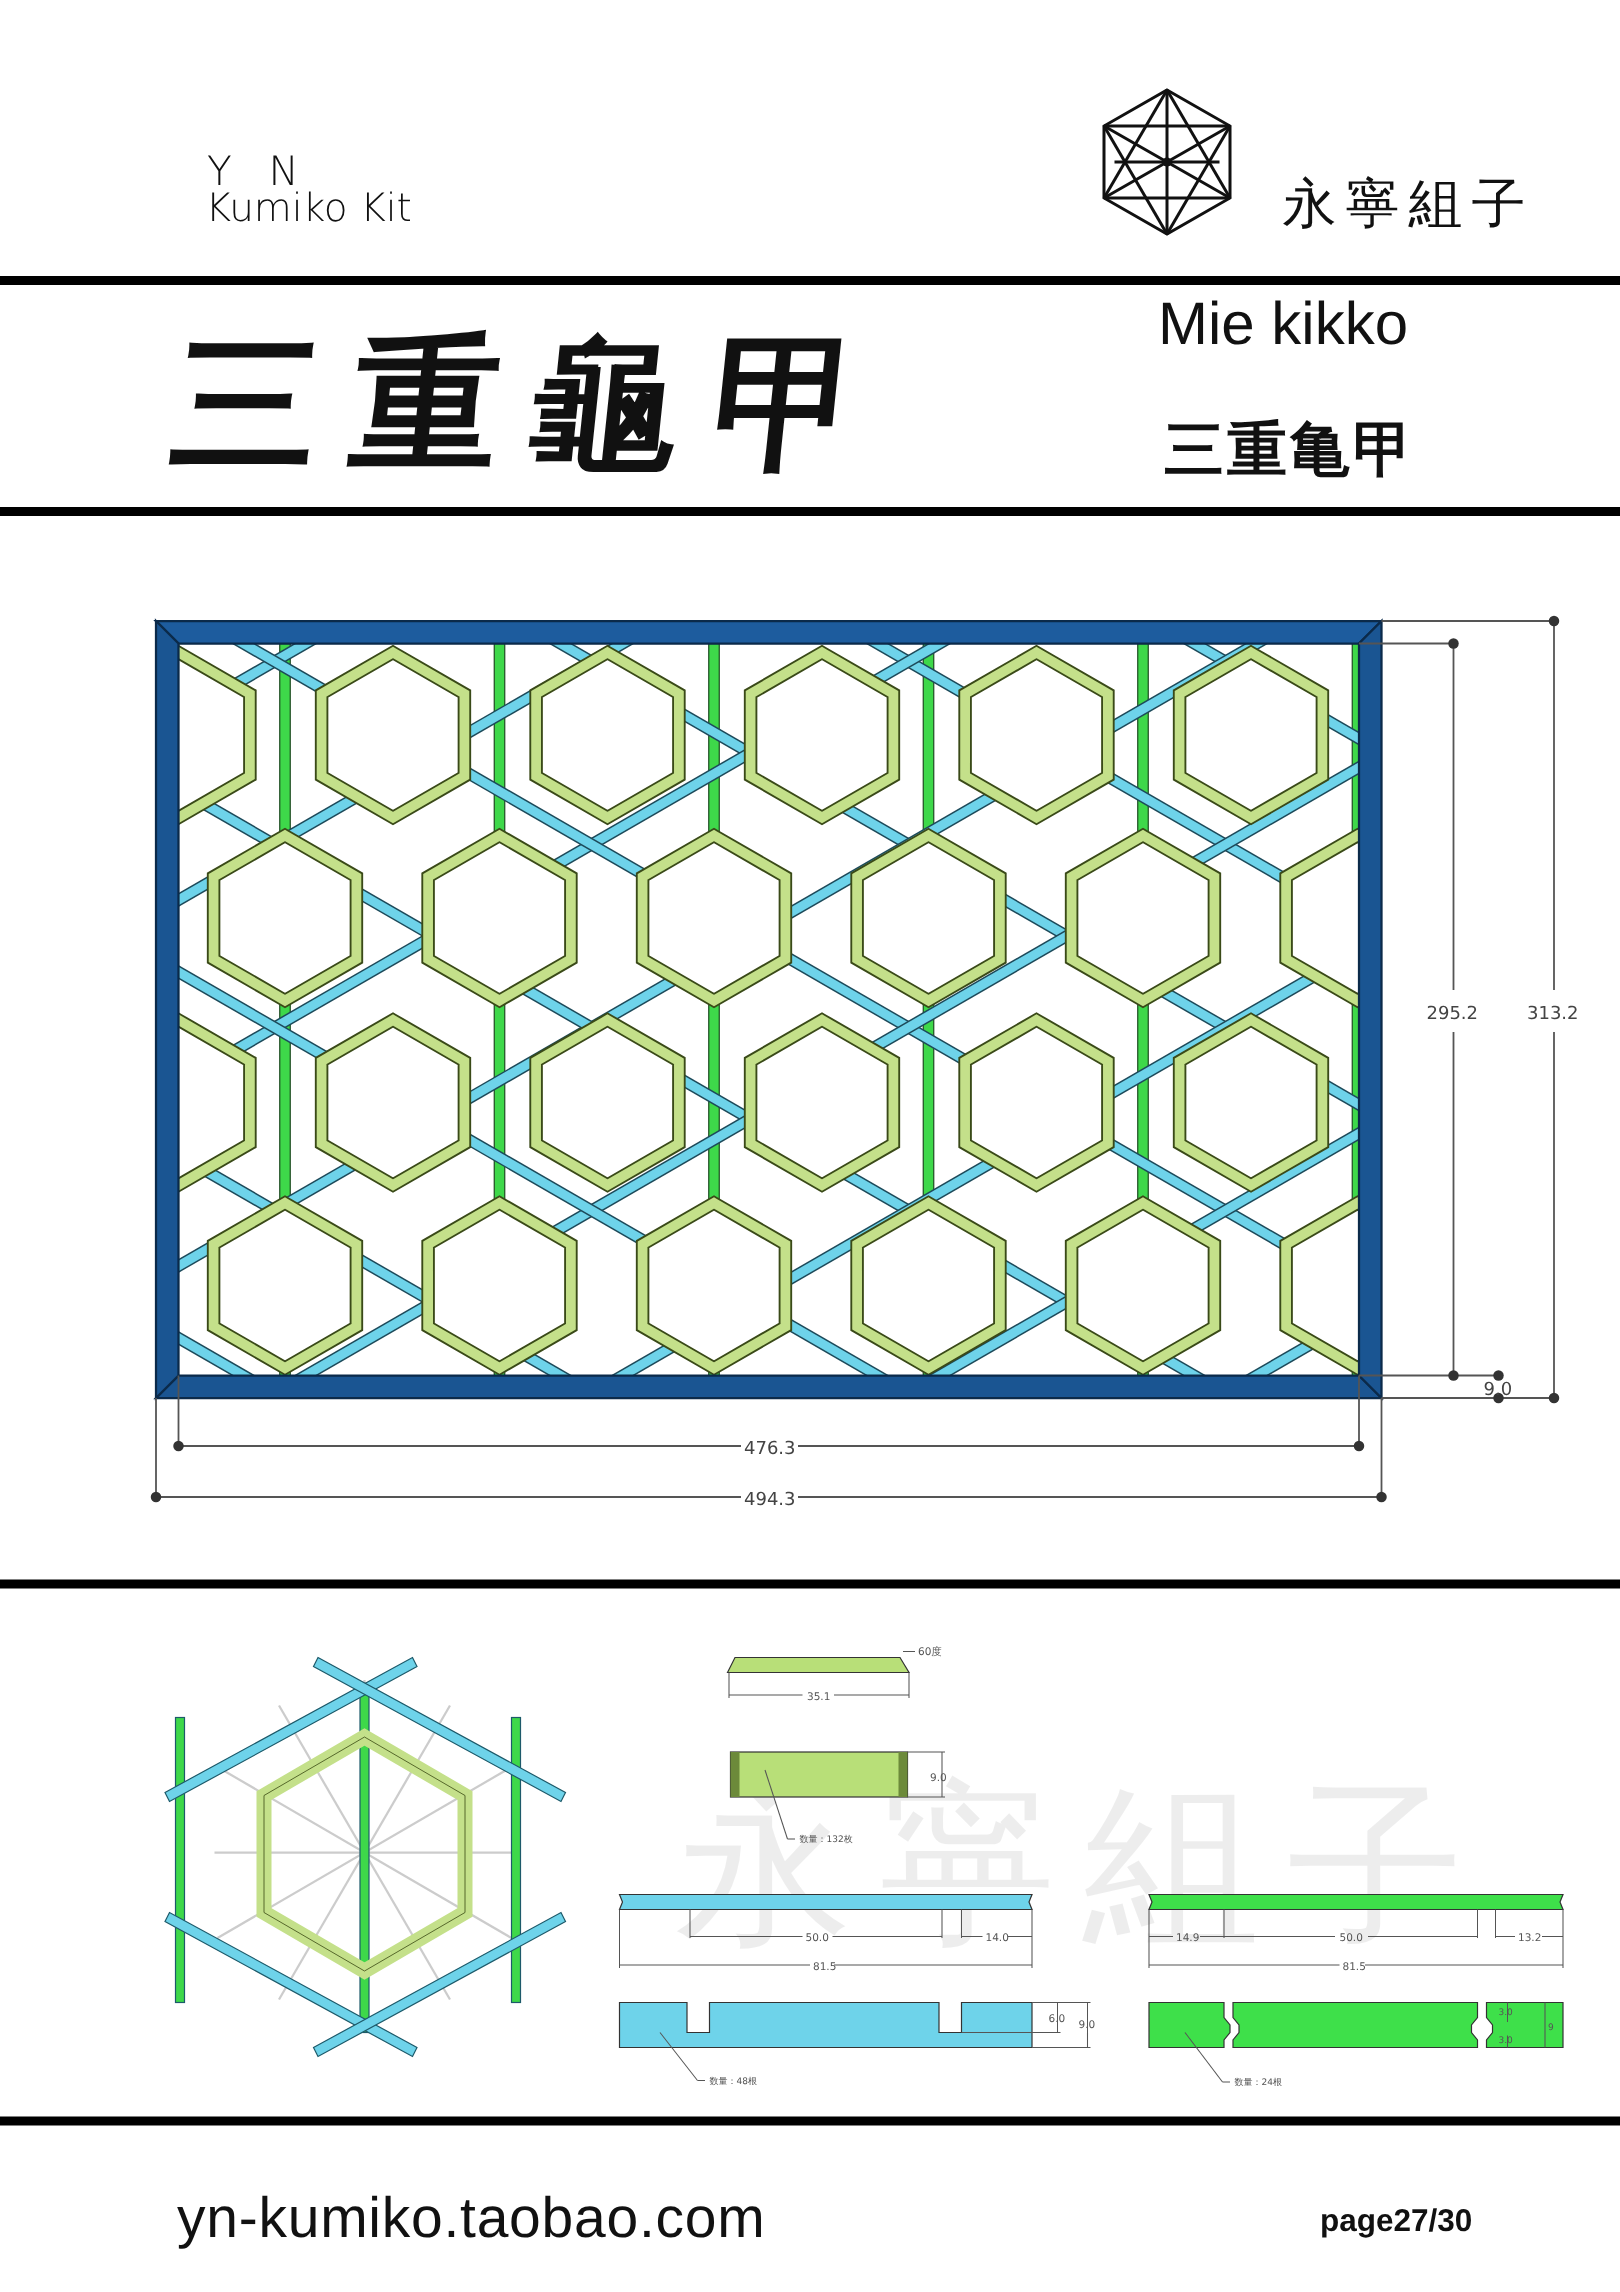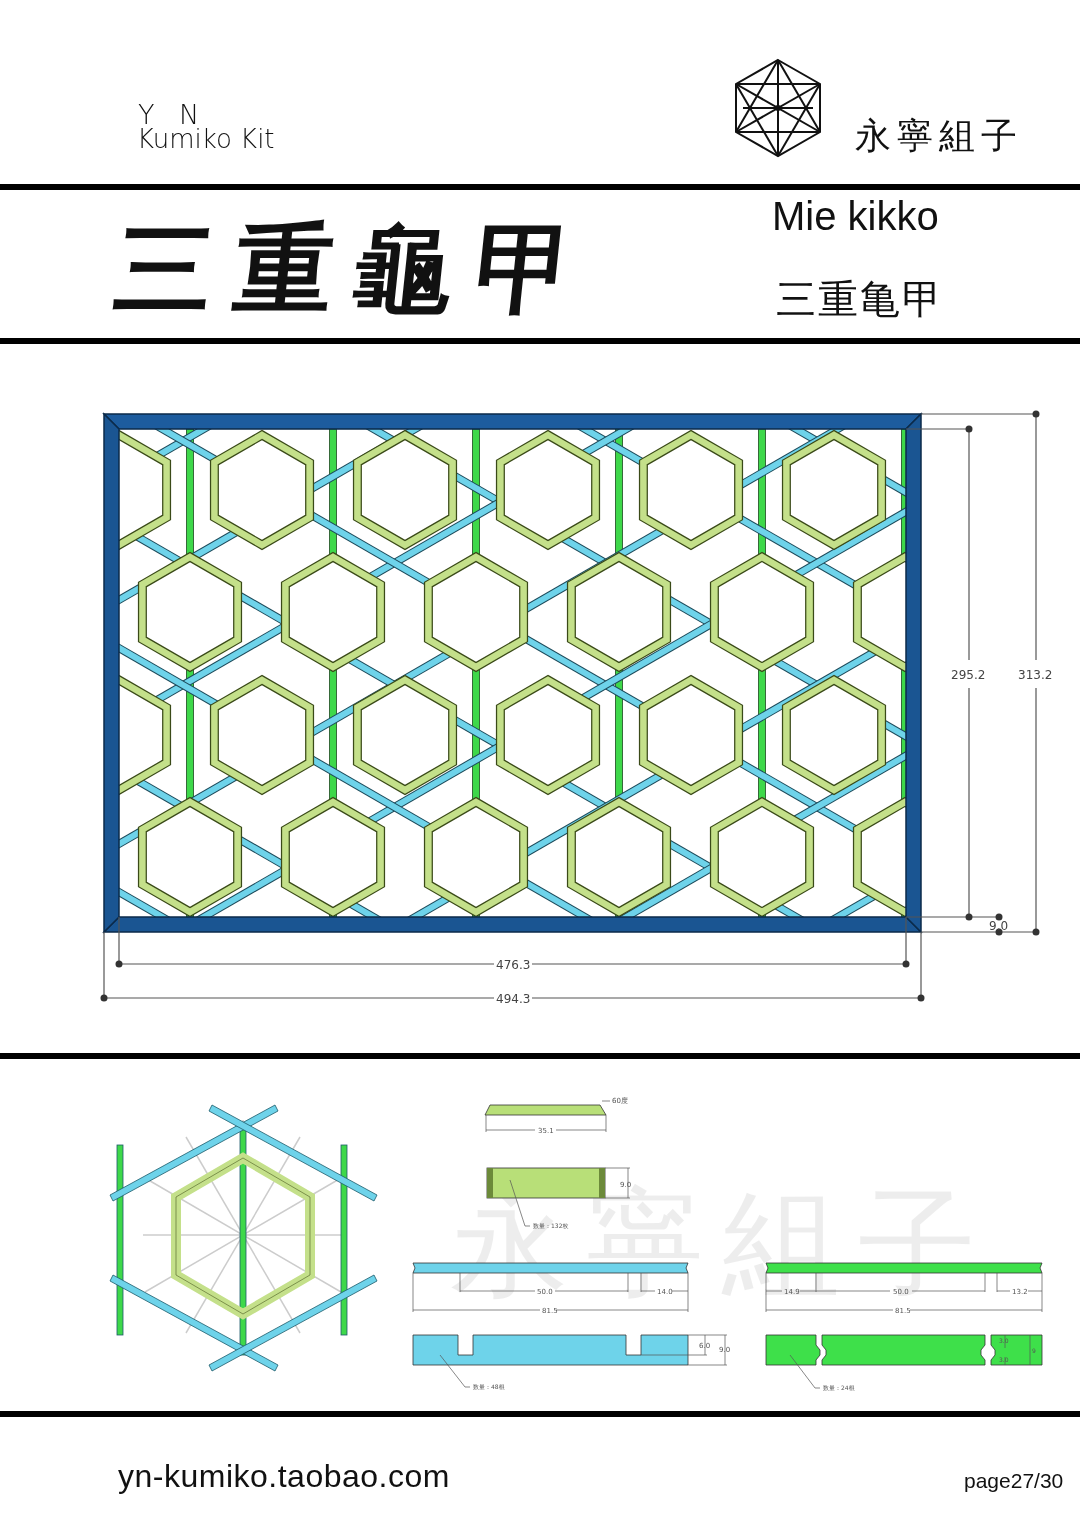--- a/index.html
+++ b/index.html
@@ -4,24 +4,24 @@
 <style>
   html,body{margin:0;padding:0;background:#fff;}
   body{width:1080px;height:1528px;position:relative;overflow:hidden;font-family:"DejaVu Sans","Liberation Sans",sans-serif;color:#111;}
   .abs{position:absolute;}
   .rule{position:absolute;left:0;width:1080px;height:6px;background:#000;}
   .brand-small{left:138px;top:78px;font-size:27px;letter-spacing:8px;font-weight:300;margin-top:21px;}
   .brand-big{left:137px;top:124px;font-size:26px;font-weight:300;}
   .logo-text{left:855px;top:112px;font-size:36px;font-family:"DejaVu Serif","Liberation Serif",serif;letter-spacing:6px;}
   .title-cjk{left:115px;top:205px;font-size:98px;font-family:"DejaVu Serif","Liberation Serif",serif;font-weight:bold;letter-spacing:22px;transform:skewX(-6deg);}
   .title-en{left:772px;top:194px;font-size:40px;font-weight:normal;font-family:"Liberation Sans",sans-serif;}
-  .title-cn{left:776px;top:272px;font-size:40px;font-weight:normal;letter-spacing:2px;}
+  .title-cn{left:776px;top:272px;font-size:40px;font-weight:bold;letter-spacing:2px;}
   .dim{font-family:"DejaVu Sans",sans-serif;font-size:12px;fill:#444;}
-  .footer-url{left:118px;top:1458px;font-size:32px;font-weight:300;font-family:"Liberation Sans",sans-serif;letter-spacing:0.5px;}
-  .footer-page{left:964px;top:1469px;font-size:21px;font-family:"Liberation Sans",sans-serif;}
+  .footer-url{left:118px;top:1458px;font-size:38px;font-weight:300;font-family:"Liberation Sans",sans-serif;letter-spacing:0.5px;}
+  .footer-page{left:880px;top:1469px;font-size:21px;font-family:"Liberation Sans",sans-serif;font-weight:bold;}
   .watermark{left:450px;top:1165px;font-size:118px;color:rgba(0,0,0,0.07);font-family:"DejaVu Serif",serif;letter-spacing:18px;}
 </style>
 </head>
 <body>
 
 <div class="abs brand-small">Y N</div>
 <div class="abs brand-big">Kumiko Kit</div>
 
 <svg class="abs" style="left:728px;top:58px" width="100" height="102" viewBox="0 0 100 102">
   <g stroke="#111" stroke-width="2" fill="none">

